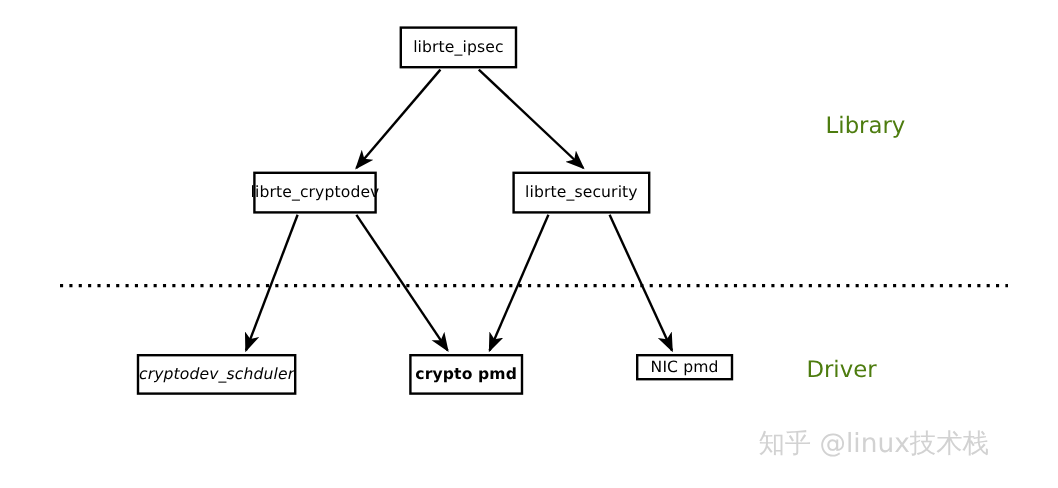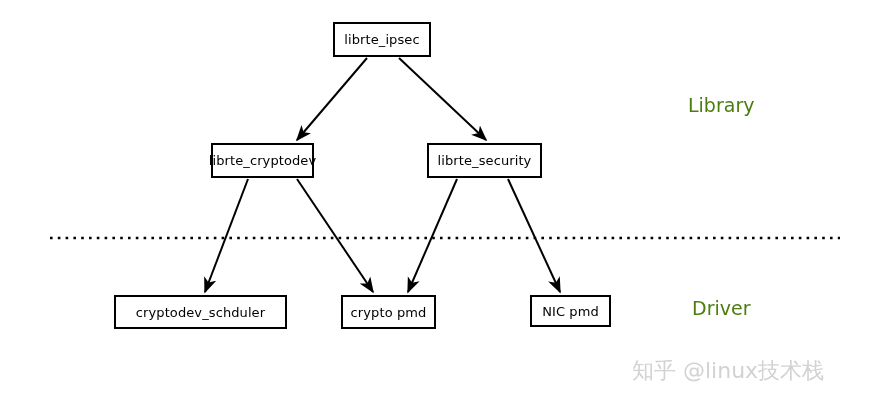--- a/index.html
+++ b/index.html
@@ -89,31 +89,31 @@
   </div>
 
   <div class="node-box" style="left:211px; top:143px; width:103px; height:35px;">
     <span class="node-label">librte_cryptodev</span>
   </div>
 
   <div class="node-box" style="left:427px; top:143px; width:115px; height:35px;align-items:center;">
     <span class="node-label">librte_security</span>
   </div>
 
-  <div class="node-box" style="left:114px; top:295px; width:173px; height:34px;">
+  <div class="node-box" style="left:114px; top:295px; width:133px; height:34px;font-style:italic;">
     <span class="node-label">cryptodev_schduler</span>
   </div>
 
-  <div class="node-box" style="left:341px; top:295px; width:95px; height:34px;">
+  <div class="node-box" style="left:341px; top:295px; width:95px; height:34px;font-weight:bold;">
     <span class="node-label">crypto pmd</span>
   </div>
 
-  <div class="node-box" style="left:530px; top:295px; width:81px; height:32px;">
+  <div class="node-box" style="left:530px; top:295px; width:81px; height:22px;">
     <span class="node-label">NIC pmd</span>
   </div>
 
   <div class="zone-label" style="left:688px; top:96px;">Library</div>
 
-  <div class="zone-label" style="left:692px; top:299px;">Driver</div>
+  <div class="zone-label" style="left:672px; top:299px;">Driver</div>
 
   <div class="watermark" style="left:632px; top:360px;">知乎 @linux技术栈</div>
 
 </div>
 
 </body></html>

